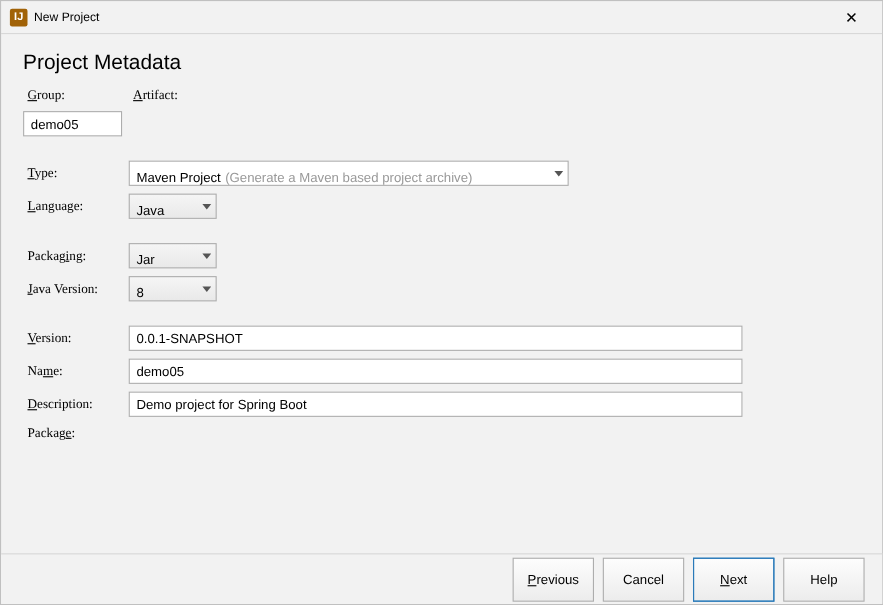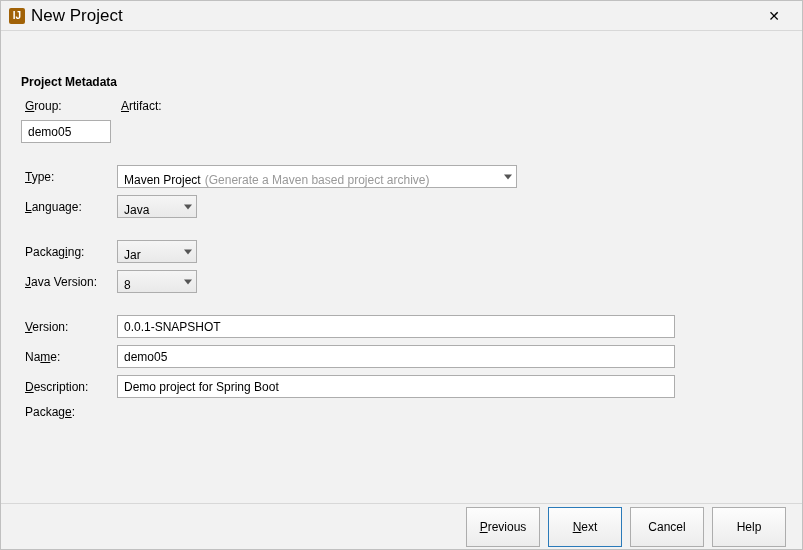--- a/index.html
+++ b/index.html
@@ -32,51 +32,51 @@
     background: #a16207;
     color: #fff;
     font-weight: bold;
     font-size: 10px;
     display: flex;
     align-items: center;
     justify-content: center;
     margin-right: 6px;
     border-radius: 2px;
   }
-  .title-text { flex: 1; font-size: 17px; }
+  .title-text { flex: 1; font-size: 11px; }
   .close-btn {
     width: 40px; height: 28px;
     display: flex; align-items: center; justify-content: center;
     cursor: pointer;
     font-size: 14px;
     font-family: Arial, sans-serif;
   }
 
   .content {
     flex: 1;
     padding: 16px 20px 0 20px;
     overflow: hidden;
   }
   .section-title {
-    font-weight: bold;
-    font-size: 12px;
+    font-weight: normal;
+    font-size: 19px;
     margin-bottom: 10px;
-    margin-top: 28px;
   }
   .form {
     display: grid;
     grid-template-columns: 90px 1fr;
     column-gap: 6px;
     row-gap: 7px;
     align-items: center;
   }
   .form .gap { height: 8px; grid-column: 1 / span 2; }
   label.fld {
     text-align: left;
     padding-left: 4px;
+    font-family: Liberation Serif, serif;
   }
   label.fld .ul { text-decoration: underline; }
 
   input.text {
     width: 100%;
     max-width: 558px;
     height: 23px;
     padding: 2px 6px;
     border: 1px solid #adadad;
     background: #fff;
@@ -204,18 +204,18 @@
       <label class="fld"><span></span><span class="ul">D</span><span>escription:</span></label>
       <input class="text" value="Demo project for Spring Boot" style="">
 
       <label class="fld"><span>Packag</span><span class="ul">e</span><span>:</span></label>
 
     </div>
   </div>
 
   <div class="footer">
     <button class="dlg"><span></span><span class="ul">P</span><span>revious</span></button>
+    <button class="dlg">Cancel</button>
     <button class="dlg default"><span></span><span class="ul">N</span><span>ext</span></button>
-    <button class="dlg">Cancel</button>
     <button class="dlg">Help</button>
   </div>
 
 </div>
 
 </body></html>

